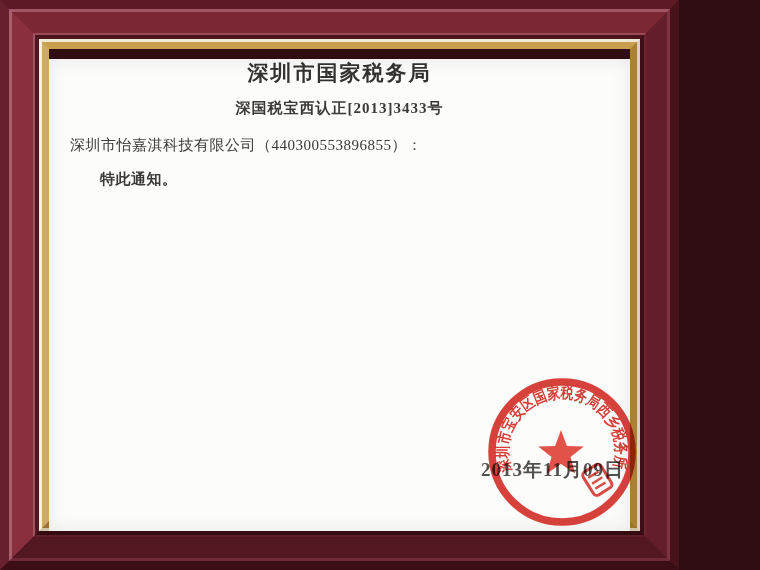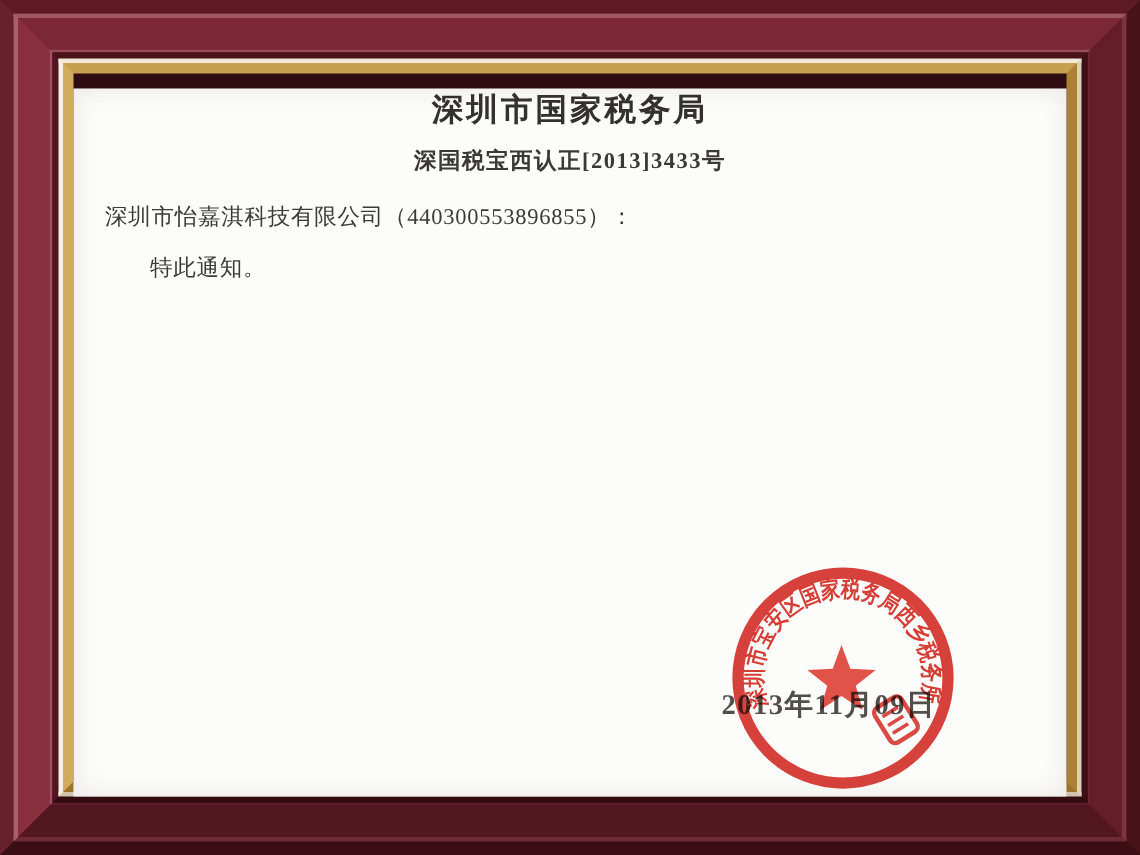--- a/index.html
+++ b/index.html
@@ -2,21 +2,21 @@
 <html><head>
 <meta charset="utf-8">
 <style>
   html,body{margin:0;padding:0;}
   body{
     width:760px;height:570px;overflow:hidden;
     font-family:"Liberation Serif","DejaVu Serif",serif;
     background:#2f0c12;
   }
   
-  .frame-a{width:760px;height:570px;box-sizing:border-box;
+  .frame-a{width:679px;height:570px;box-sizing:border-box;
     border-style:solid;border-width:9px;
     border-color:#5d1a24 #471219 #3a0e14 #66212c;}
   .frame-hl1{width:100%;height:100%;box-sizing:border-box;
     border-style:solid;border-width:3px;
     border-color:#a05564 #7e3340 #6e2a36 #aa5f6e;}
   .frame-b{width:100%;height:100%;box-sizing:border-box;
     border-style:solid;border-width:21px;
     border-color:#7c2834 #641e2a #531722 #8a2f3d;}
   .frame-hl2{width:100%;height:100%;box-sizing:border-box;
     border-style:solid;border-width:2px;
@@ -39,21 +39,21 @@
     letter-spacing:2px;line-height:28px;color:#333130;}
   .title2{text-align:center;font-size:24px;font-weight:700;letter-spacing:1px;
     line-height:36px;color:#333130;}
   .docnum{margin-top:10px;text-align:center;font-size:15px;font-weight:700;
     letter-spacing:1px;line-height:22px;color:#3b3937;}
   .addressee{margin:14px 26px 0 21px;font-size:15px;font-weight:400;
     line-height:24px;letter-spacing:.5px;}
   .para{margin:10px 26px 0 21px;font-size:15px;line-height:36px;
     letter-spacing:.5px;font-weight:600;}
   .para .indent{text-indent:2em;display:block;}
-  .closing{margin:6px 26px 0 21px;font-size:15px;font-weight:400;
+  .closing{margin:6px 26px 0 21px;font-size:15px;font-weight:700;
     line-height:24px;letter-spacing:.5px;text-indent:2em;}
   
   .seal{position:absolute;left:433px;top:313px;width:160px;height:160px;
     mix-blend-mode:multiply;opacity:.95;}
   .seal svg{display:block;}
   .issue-date{position:absolute;left:432px;top:398px;width:210px;
     font-size:19px;font-weight:700;color:rgba(58,55,52,.88);
     letter-spacing:1px;mix-blend-mode:multiply;}
 </style>
 </head>

